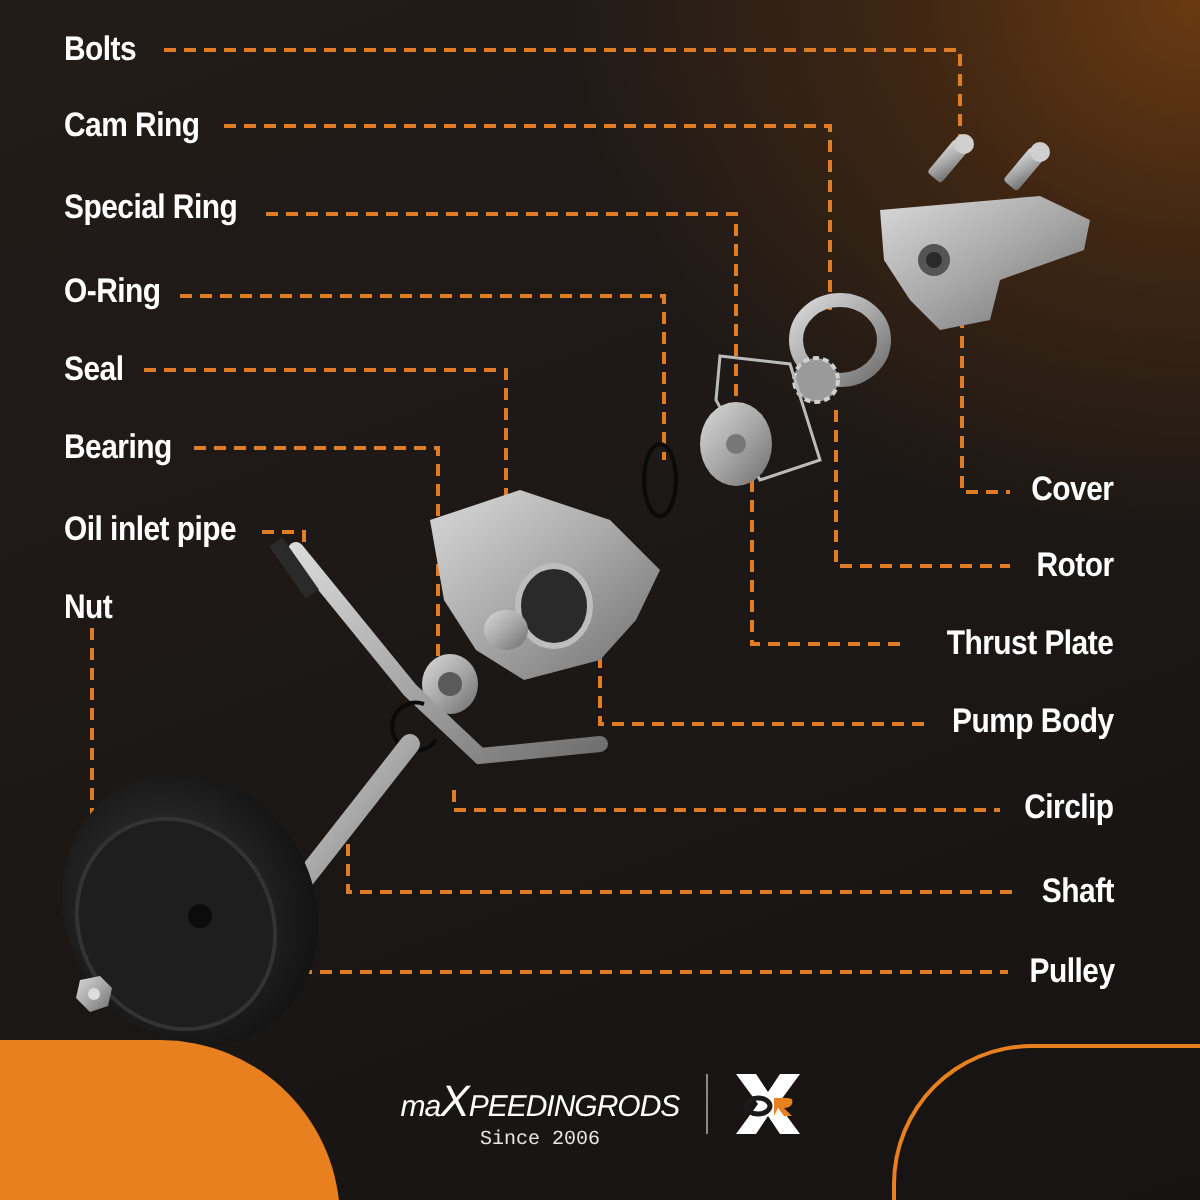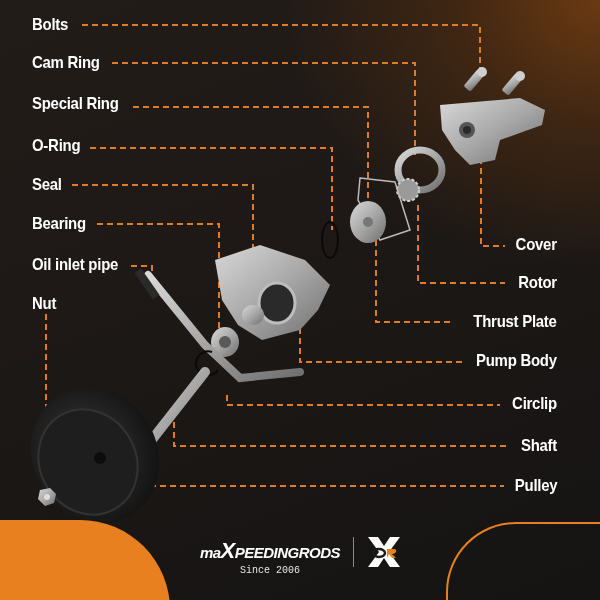--- a/index.html
+++ b/index.html
@@ -19,21 +19,21 @@
   }
   .label.left { transform-origin: left center; }
   .label.right { transform-origin: right center; text-align: right; }
   svg.lines { position: absolute; left: 0; top: 0; width: 600px; height: 600px; }
   .dash { fill: none; stroke: #e07b26; stroke-width: 2; stroke-dasharray: 6 4; }
   .orange-blob { position: absolute; left: -20px; top: 520px; width: 190px; height: 110px;
     background: #e8801f; border-top-right-radius: 90px; }
   .orange-arc { position: absolute; left: 446px; top: 522px; width: 200px; height: 120px;
     border-top: 2px solid #e8801f; border-left: 2px solid #e8801f; border-top-left-radius: 70px; }
   .brand { position: absolute; left: 190px; top: 538px; width: 160px; text-align: center; }
-  .brand-name { font-family: "Liberation Sans", sans-serif; font-weight: bold; font-style: italic;
+  .brand-name { font-family: "Liberation Sans", sans-serif; font-weight: normal; font-style: italic;
     font-size: 15px; color: #fff; letter-spacing: -0.5px; }
   .brand-name .x { font-size: 22px; }
   .brand-sub { font-family: Liberation Mono, monospace; font-size: 10px; color: #e6e6e6; margin-top: 1px; }
   .brand-divider { position: absolute; left: 353px; top: 537px; width: 1px; height: 30px; background: #8a8a8a; }
   .or-logo { position: absolute; left: 366px; top: 536px; width: 36px; height: 32px; }
 </style>
 </head>
 <body>
 
 <div class="canvas">

